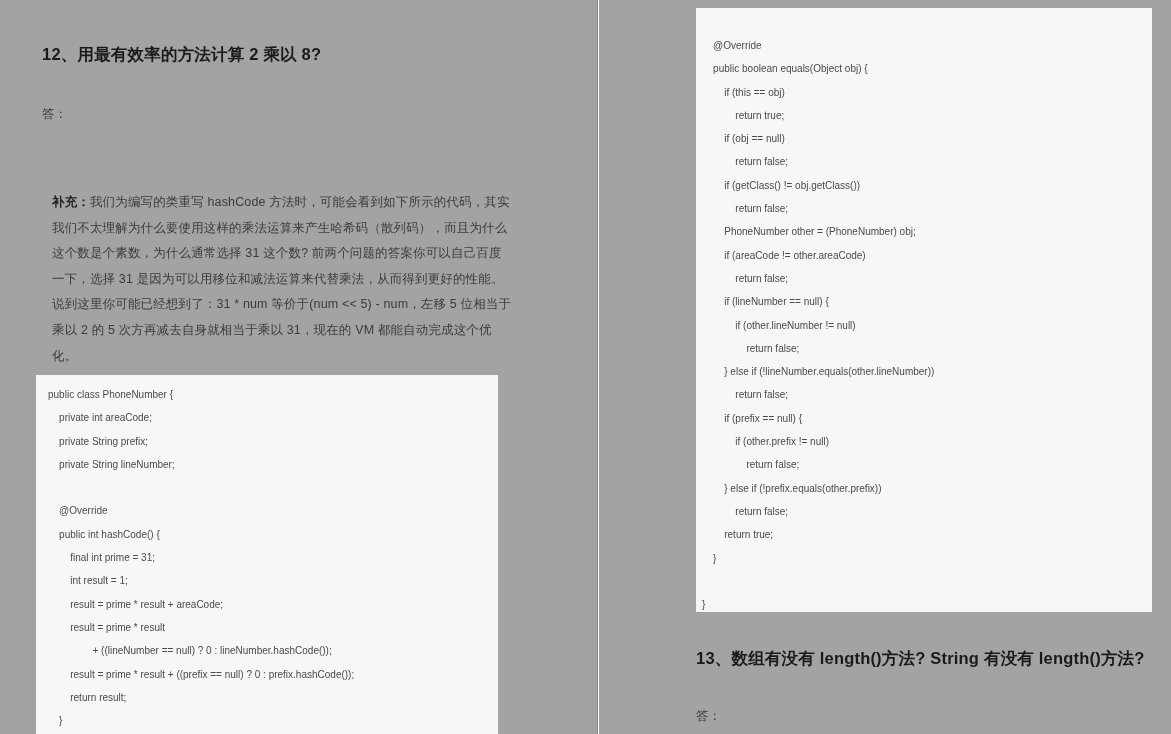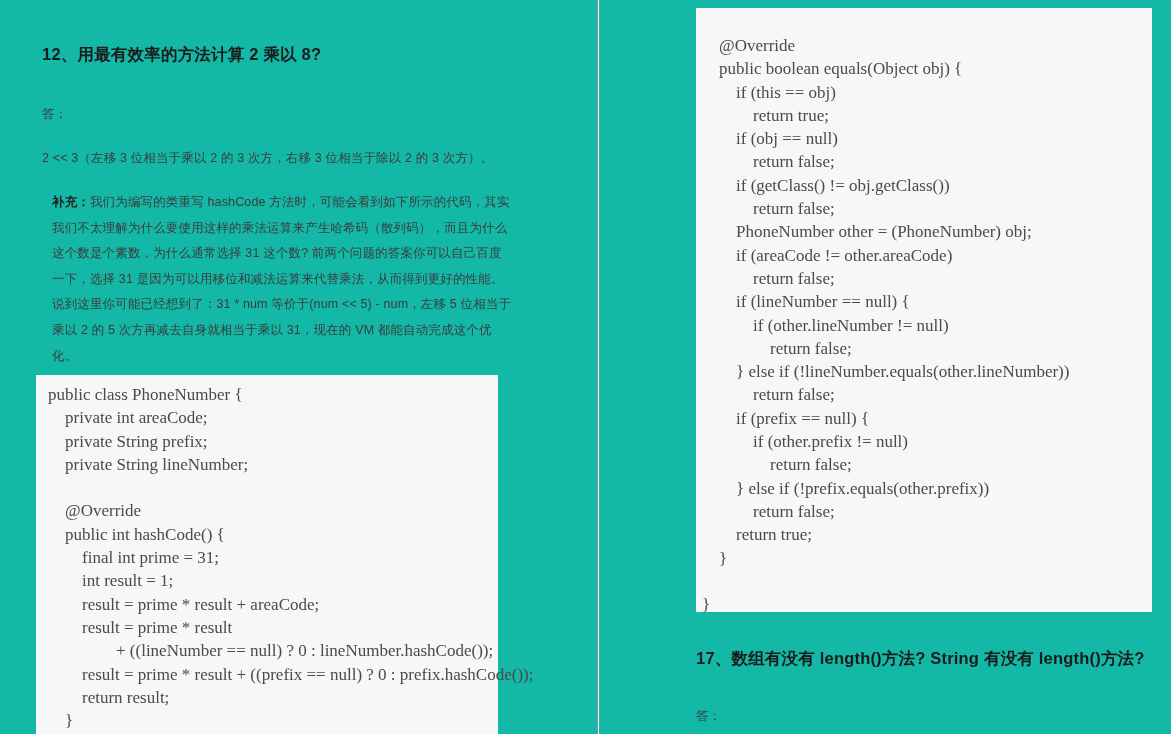--- a/index.html
+++ b/index.html
@@ -14,21 +14,21 @@
     overflow: hidden;
     font-family: "Liberation Sans", "DejaVu Sans", sans-serif;
     -webkit-font-smoothing: antialiased;
   }
 
   
   .pane {
     position: absolute;
     top: 0;
     height: 734px;
-    background: #14b8a6;
+    background: #a3a3a3;
     overflow: hidden;
   }
   #pane-left  { left: 0;    width: 597px; }
   #pane-right { left: 599px; width: 572px; }
 
   .page-divider {
     position: absolute;
     left: 597px;
     top: 0;
     width: 1px;
@@ -59,22 +59,22 @@
     line-height: 25.6px;
     letter-spacing: .15px;
   }
   .para b { font-weight: bold; color: #222; }
 
   
   .code-block {
     position: absolute;
     background: #f7f7f8;
     color: #4a4a4a;
-    font-family: Liberation Serif, serif;
-    font-size: 17px;
+    font-family: Liberation Sans, sans-serif;
+    font-size: 10px;
     line-height: 23.3px;
     white-space: pre;
     box-sizing: border-box;
   }
   #code-hashcode {
     left: 36px;
     top: 375px;
     width: 462px;
     height: 400px;
     padding: 8px 0 0 6px;
@@ -91,33 +91,32 @@
 </style>
 </head>
 <body>
 
 <div class="pane" id="pane-left">
 
   <div class="q-heading" style="left:42px; top:44px;">12、用最有效率的方法计算 2 乘以 8?</div>
 
   <div class="answer-label" style="left:42px; top:106px;">答：</div>
 
-  <div class="para" style="left:42px; top:146px; width:470px;">2 &lt;&lt; 3（左移 3 位相当于乘以 2 的 3 次方，右移 3 位相当于除以 2 的 3 次方）。</div>
 
   <div class="para" style="left:52px; top:190px; width:461px;">
     <b>补充：</b><span>我们为编写的类重写 hashCode 方法时，可能会看到如下所示的代码，其实我们不太理解为什么要使用这样的乘法运算来产生哈希码（散列码），而且为什么这个数是个素数，为什么通常选择 31 这个数? 前两个问题的答案你可以自己百度一下，选择 31 是因为可以用移位和减法运算来代替乘法，从而得到更好的性能。说到这里你可能已经想到了：31 * num 等价于(num &lt;&lt; 5) - num，左移 5 位相当于乘以 2 的 5 次方再减去自身就相当于乘以 31，现在的 VM 都能自动完成这个优化。</span>
   </div>
 
   <div class="code-block" id="code-hashcode"><span class="code-line">public class PhoneNumber {</span><span class="code-line">    private int areaCode;</span><span class="code-line">    private String prefix;</span><span class="code-line">    private String lineNumber;</span><span class="code-line">&nbsp;</span><span class="code-line">    @Override</span><span class="code-line">    public int hashCode() {</span><span class="code-line">        final int prime = 31;</span><span class="code-line">        int result = 1;</span><span class="code-line">        result = prime * result + areaCode;</span><span class="code-line">        result = prime * result</span><span class="code-line">                + ((lineNumber == null) ? 0 : lineNumber.hashCode());</span><span class="code-line">        result = prime * result + ((prefix == null) ? 0 : prefix.hashCode());</span><span class="code-line">        return result;</span><span class="code-line">    }</span></div>
 
 </div>
 
 <div class="pane" id="pane-right">
 
   <div class="code-block" id="code-equals" style="left:97px;"><span class="code-line">    @Override</span><span class="code-line">    public boolean equals(Object obj) {</span><span class="code-line">        if (this == obj)</span><span class="code-line">            return true;</span><span class="code-line">        if (obj == null)</span><span class="code-line">            return false;</span><span class="code-line">        if (getClass() != obj.getClass())</span><span class="code-line">            return false;</span><span class="code-line">        PhoneNumber other = (PhoneNumber) obj;</span><span class="code-line">        if (areaCode != other.areaCode)</span><span class="code-line">            return false;</span><span class="code-line">        if (lineNumber == null) {</span><span class="code-line">            if (other.lineNumber != null)</span><span class="code-line">                return false;</span><span class="code-line">        } else if (!lineNumber.equals(other.lineNumber))</span><span class="code-line">            return false;</span><span class="code-line">        if (prefix == null) {</span><span class="code-line">            if (other.prefix != null)</span><span class="code-line">                return false;</span><span class="code-line">        } else if (!prefix.equals(other.prefix))</span><span class="code-line">            return false;</span><span class="code-line">        return true;</span><span class="code-line">    }</span><span class="code-line">&nbsp;</span><span class="code-line">}</span></div>
 
-  <div class="q-heading" style="left:97px; top:648px;">17、数组有没有 length()方法?  String 有没有 length()方法?</div>
+  <div class="q-heading" style="left:97px; top:648px;">13、数组有没有 length()方法?  String 有没有 length()方法?</div>
 
   <div class="answer-label" style="left:97px; top:708px;">答：</div>
 
 </div>
 
 <div class="page-divider"></div>
 
 </body></html>

